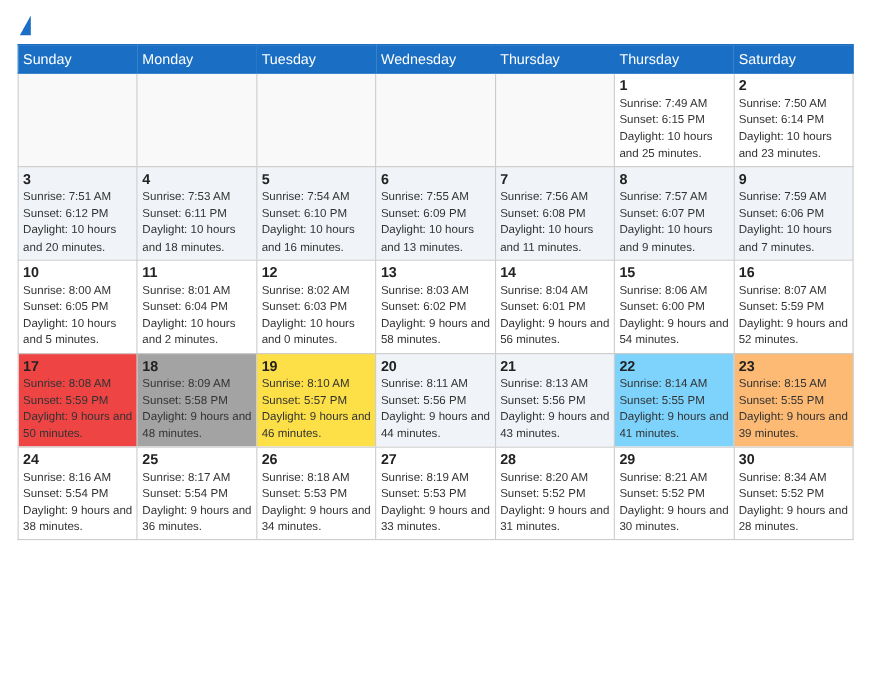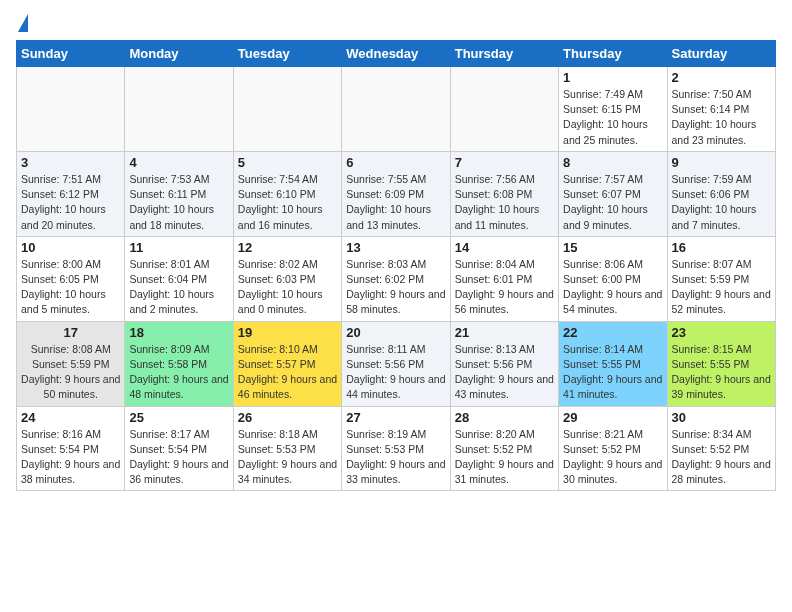--- a/index.html
+++ b/index.html
@@ -49,21 +49,21 @@
     }
     .calendar {
       width: 100%;
       border-collapse: collapse;
       margin-top: 8px;
     }
     .calendar th {
       background: #1a6fc4;
       color: #fff;
       font-size: 13px;
-      font-weight: bold;
+      font-weight: normal;
       padding: 5px 4px;
       text-align: left;
       border: 1px solid #1a6fc4;
     }
     .calendar td {
       vertical-align: top;
       border: 1px solid #ccc;
       padding: 3px 4px;
       font-size: 10.5px;
       color: #333;
@@ -226,27 +226,27 @@
 Daylight: 9 hours and 54 minutes.</div>
           </td>
           <td>
             <span class="day-num">16</span>
             <div class="day-info">Sunrise: 8:07 AM
 Sunset: 5:59 PM
 Daylight: 9 hours and 52 minutes.</div>
           </td>
         </tr>
         <tr>
-          <td style="background: #e5e5e5; text-align: center;">
+          <td style="background: #ef4444;">
             <span class="day-num">17</span>
             <div class="day-info">Sunrise: 8:08 AM
 Sunset: 5:59 PM
 Daylight: 9 hours and 50 minutes.</div>
           </td>
-          <td style="background: #86efac;">
+          <td style="background: #a3a3a3;">
             <span class="day-num">18</span>
             <div class="day-info">Sunrise: 8:09 AM
 Sunset: 5:58 PM
 Daylight: 9 hours and 48 minutes.</div>
           </td>
           <td style="background: #fde047;">
             <span class="day-num">19</span>
             <div class="day-info">Sunrise: 8:10 AM
 Sunset: 5:57 PM
 Daylight: 9 hours and 46 minutes.</div>
@@ -262,21 +262,21 @@
             <div class="day-info">Sunrise: 8:13 AM
 Sunset: 5:56 PM
 Daylight: 9 hours and 43 minutes.</div>
           </td>
           <td style="background: #7dd3fc;">
             <span class="day-num">22</span>
             <div class="day-info">Sunrise: 8:14 AM
 Sunset: 5:55 PM
 Daylight: 9 hours and 41 minutes.</div>
           </td>
-          <td style="background: #bef264;">
+          <td style="background: #fdba74;">
             <span class="day-num">23</span>
             <div class="day-info">Sunrise: 8:15 AM
 Sunset: 5:55 PM
 Daylight: 9 hours and 39 minutes.</div>
           </td>
         </tr>
         <tr>
           <td>
             <span class="day-num">24</span>
             <div class="day-info">Sunrise: 8:16 AM

